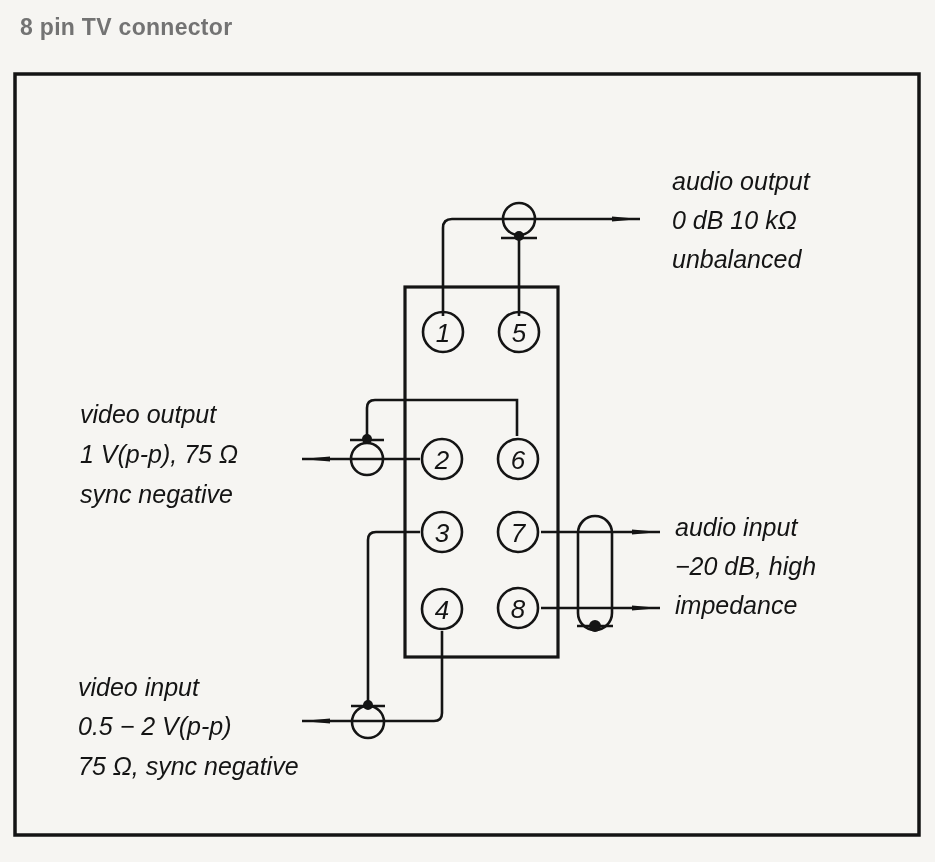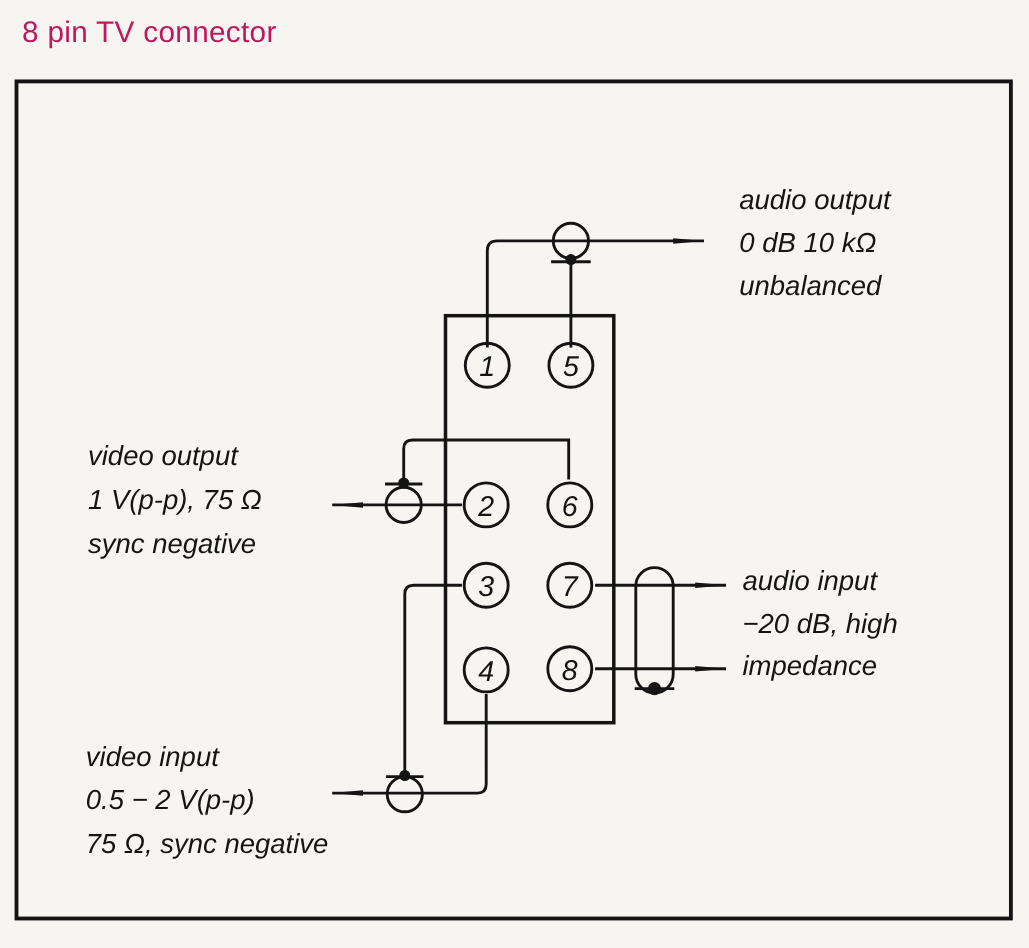--- a/index.html
+++ b/index.html
@@ -1,20 +1,20 @@
 <!DOCTYPE html>
 <html><head>
   <meta charset="utf-8">
   <style>
     html, body { margin: 0; padding: 0; background: #f6f5f2; }
     body { width: 935px; height: 862px; position: relative; overflow: hidden; }
     .title {
       position: absolute; left: 20px; top: 14px;
-      font-family: "Liberation Sans", sans-serif; font-weight: normal;
-      font-size: 27px; color: #be185d; letter-spacing: 0.3px;
+      font-family: "Liberation Sans", sans-serif; font-weight: bold;
+      font-size: 23px; color: #737373; letter-spacing: 0.3px;
     }
     svg { position: absolute; left: 0; top: 0; }
     .lbl {
       font-family: "Liberation Sans", sans-serif; font-style: italic;
       font-size: 25px; fill: #141414;
     }
     .pinnum {
       font-family: "Liberation Sans", sans-serif; font-style: italic;
       font-size: 26px; fill: #141414; text-anchor: middle; dominant-baseline: central;
     }

